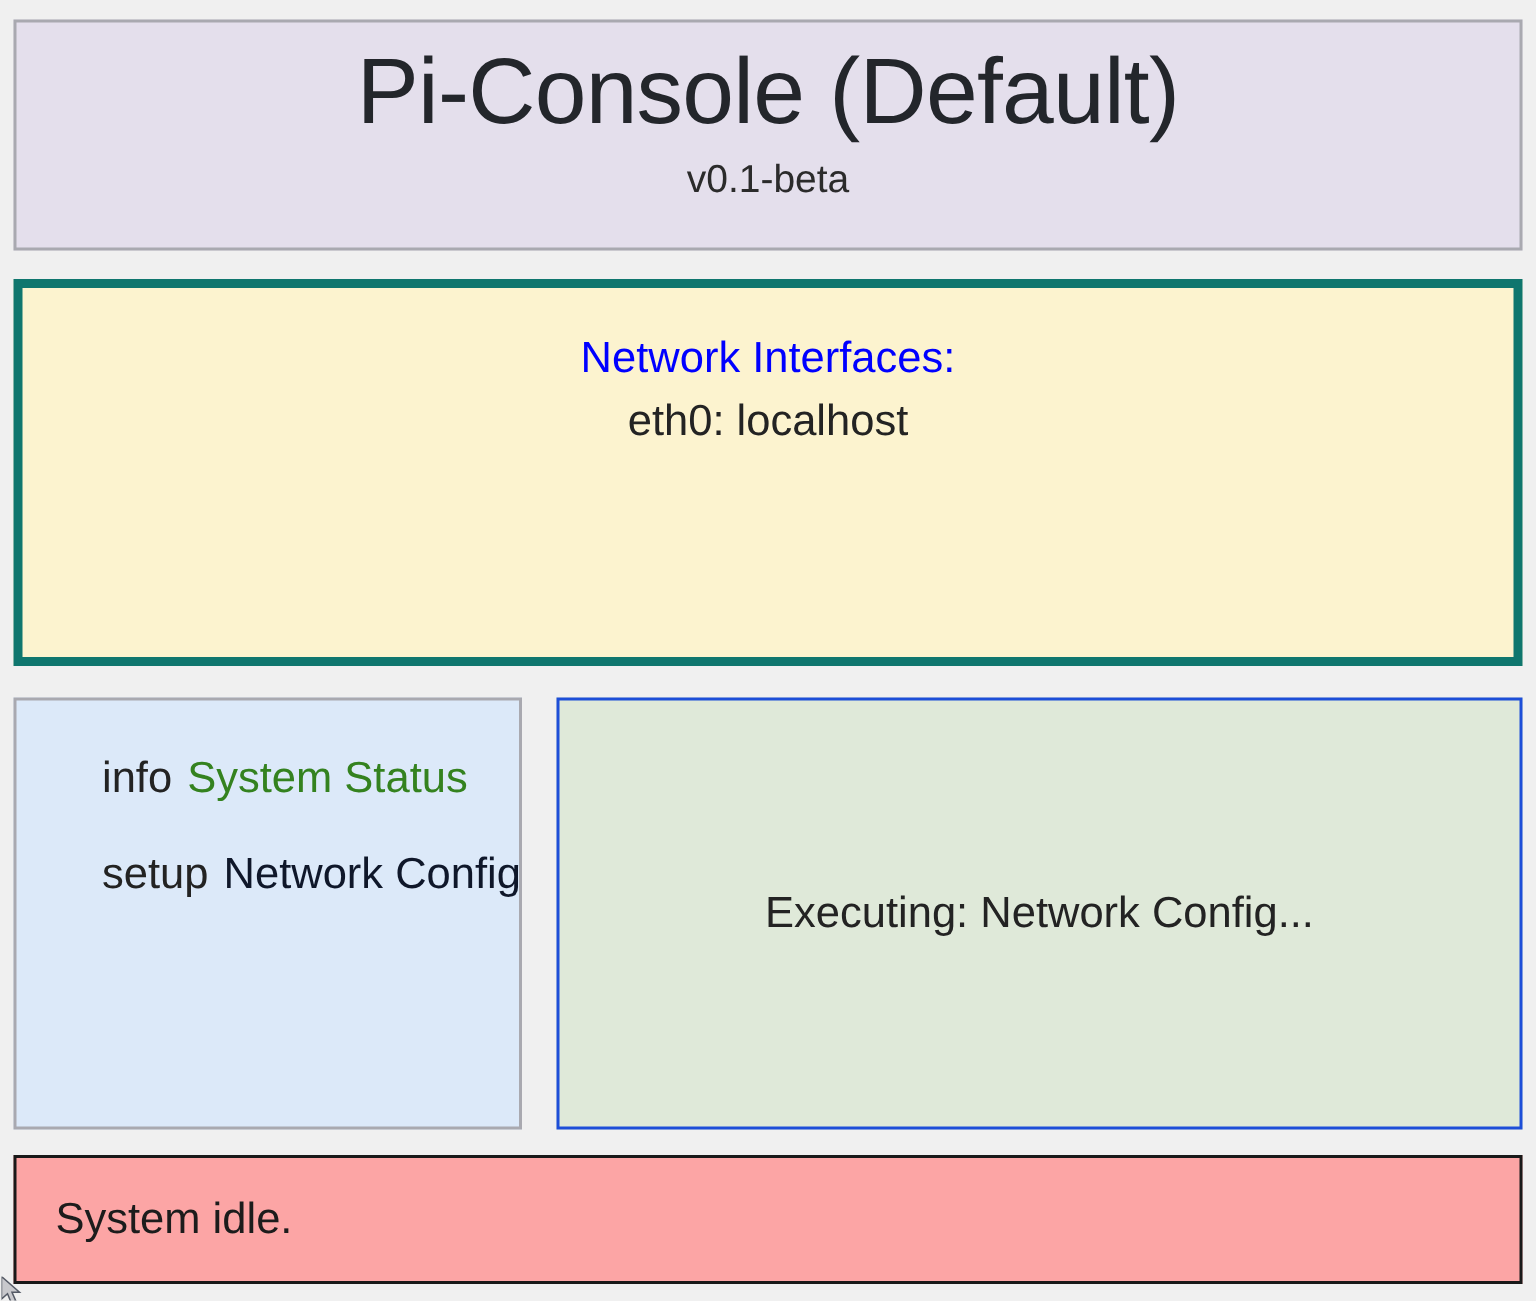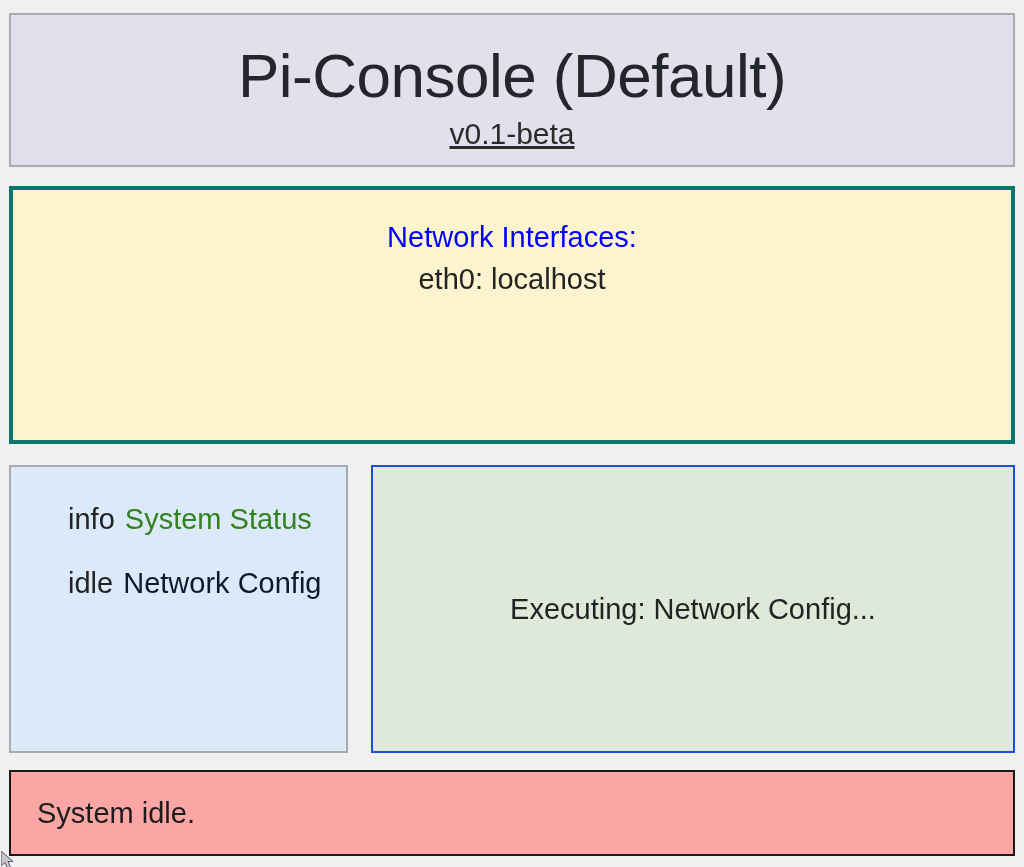--- a/index.html
+++ b/index.html
@@ -28,45 +28,44 @@
 
   
   .header-panel {
     background: #e4dfec;
     border: 2px solid #a9a9b0;
     height: 154px;
     box-sizing: border-box;
     display: flex;
     flex-direction: column;
     align-items: center;
-    justify-content: center;
+    justify-content: flex-start;
     padding-top: 14px;
     flex: none;
   }
   .app-title {
     font-size: 62px;
     line-height: 1.08;
     color: #23262b;
     font-weight: normal;
     margin: 0;
     letter-spacing: -0.5px;
     text-align: center;
   }
   .app-version {
-    font-size: 30px;
+    font-size: 26px;
     color: #2b2b2b;
     margin-top: 8px;
     text-align: center;
-    text-decoration: underline;
   }
 
   
   .network-panel {
     background: #fcf3cf;
-    border: 4px solid #0f766e;
+    border: 6px solid #0f766e;
     margin-top: 19px;
     height: 258px;
     box-sizing: border-box;
     display: flex;
     flex-direction: column;
     align-items: center;
     padding-top: 26px;
     flex: none;
   }
   .network-heading {
@@ -176,21 +175,21 @@
   </div>
 
   <div class="middle-row">
 
     <div class="menu-panel">
       <div class="menu-item">
         <span class="menu-icon-label">info</span>
         <span class="menu-label green">System Status</span>
       </div>
       <div class="menu-item">
-        <span class="menu-icon-label">idle</span>
+        <span class="menu-icon-label">setup</span>
         <span class="menu-label blue">Network Config</span>
       </div>
     </div>
 
     <div class="exec-panel">
       <div class="exec-text">Executing: Network Config...</div>
     </div>
 
   </div>
 

